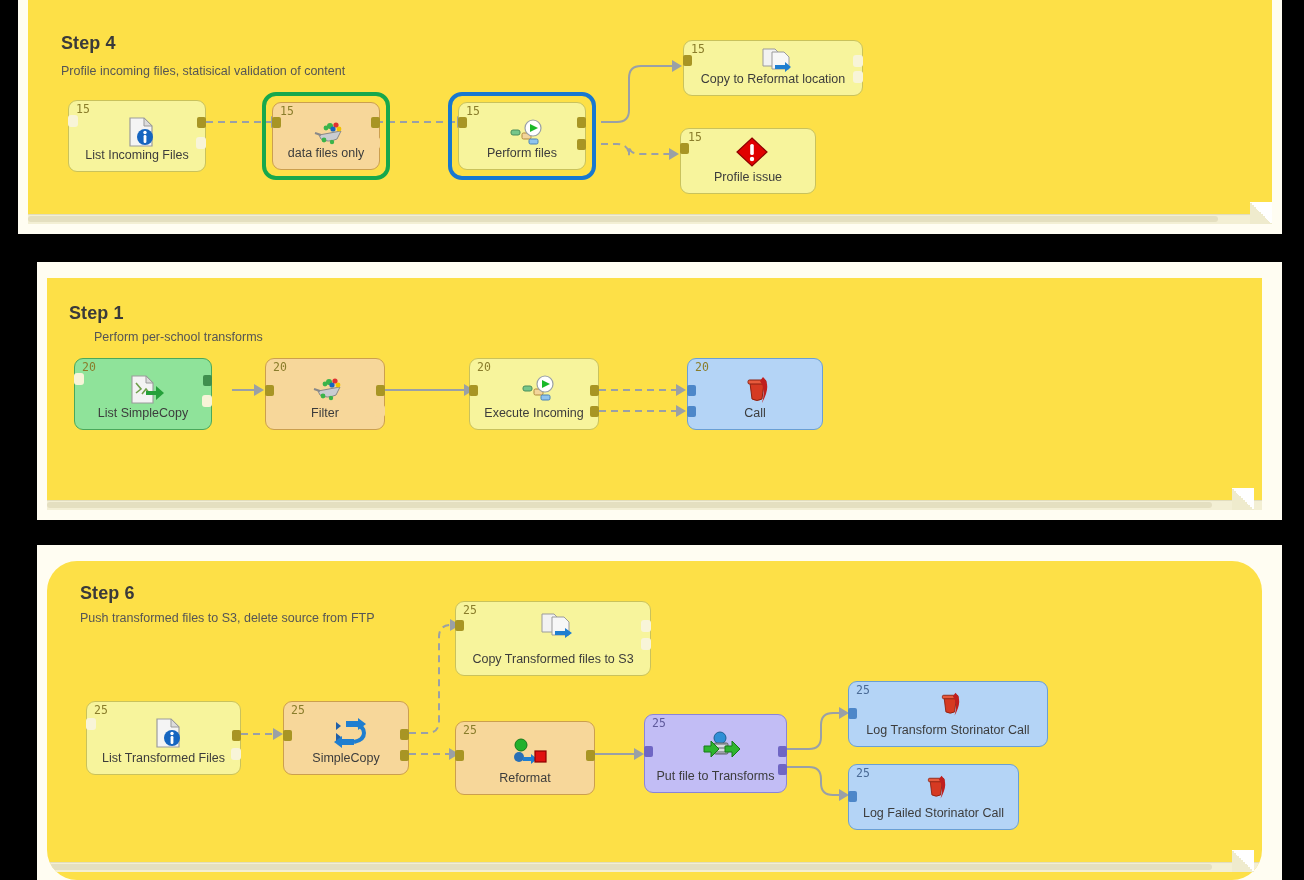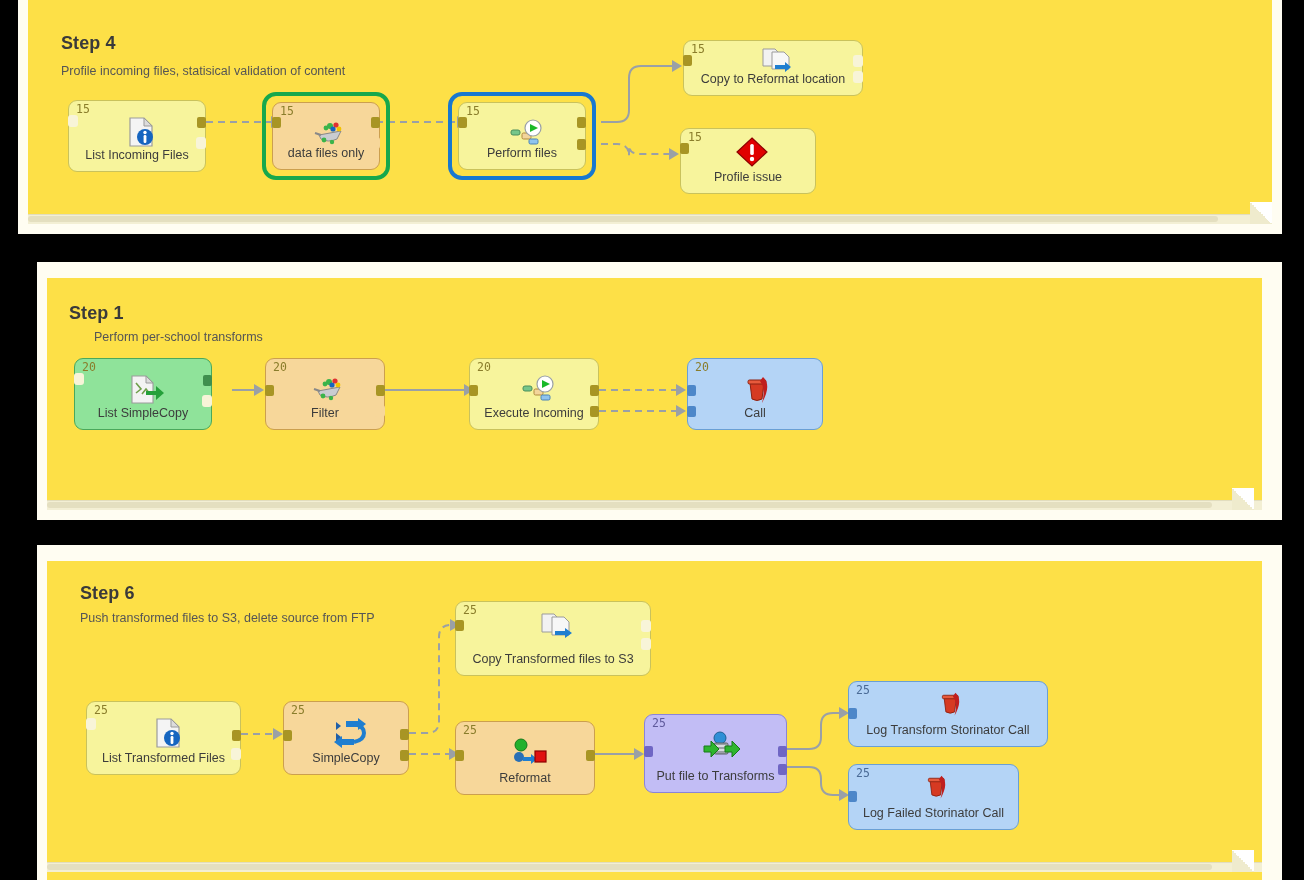--- a/index.html
+++ b/index.html
@@ -296,21 +296,21 @@
   </div>
 
   <div class="canvas-scroll">
     <div class="thumb" style="width:1165px;"></div>
   </div>
 </div>
 <div class="grip" style="left:1232px;top:488px;"></div>
 
 <div class="frame" style="left:37px;top:545px;width:1245px;height:335px;">
 </div>
-<div class="canvas" style="left:47px;top:561px;width:1215px;height:319px;">
+<div class="canvas" style="left:47px;top:561px;width:1215px;height:319px;border-radius:30px;">
 
   <div class="step-title" style="left:33px;top:22px;">Step 6</div>
   <div class="step-sub" style="left:33px;top:50px;">Push transformed files to S3, delete source from FTP</div>
 
   <svg class="wires" viewBox="0 0 1215 319">
 
     <path d="M194 173 H227" stroke="#9aa0a6" stroke-width="2" fill="none" stroke-dasharray="7 5"></path>
     <path d="M226 167 l10 6 l-10 6 z" fill="#9aa0a6"></path>
 
     <path d="M362 172 H380 Q392 172 392 160 V76 Q392 64 404 64 H404" stroke="#9aa0a6" stroke-width="2" fill="none" stroke-dasharray="7 5"></path>

